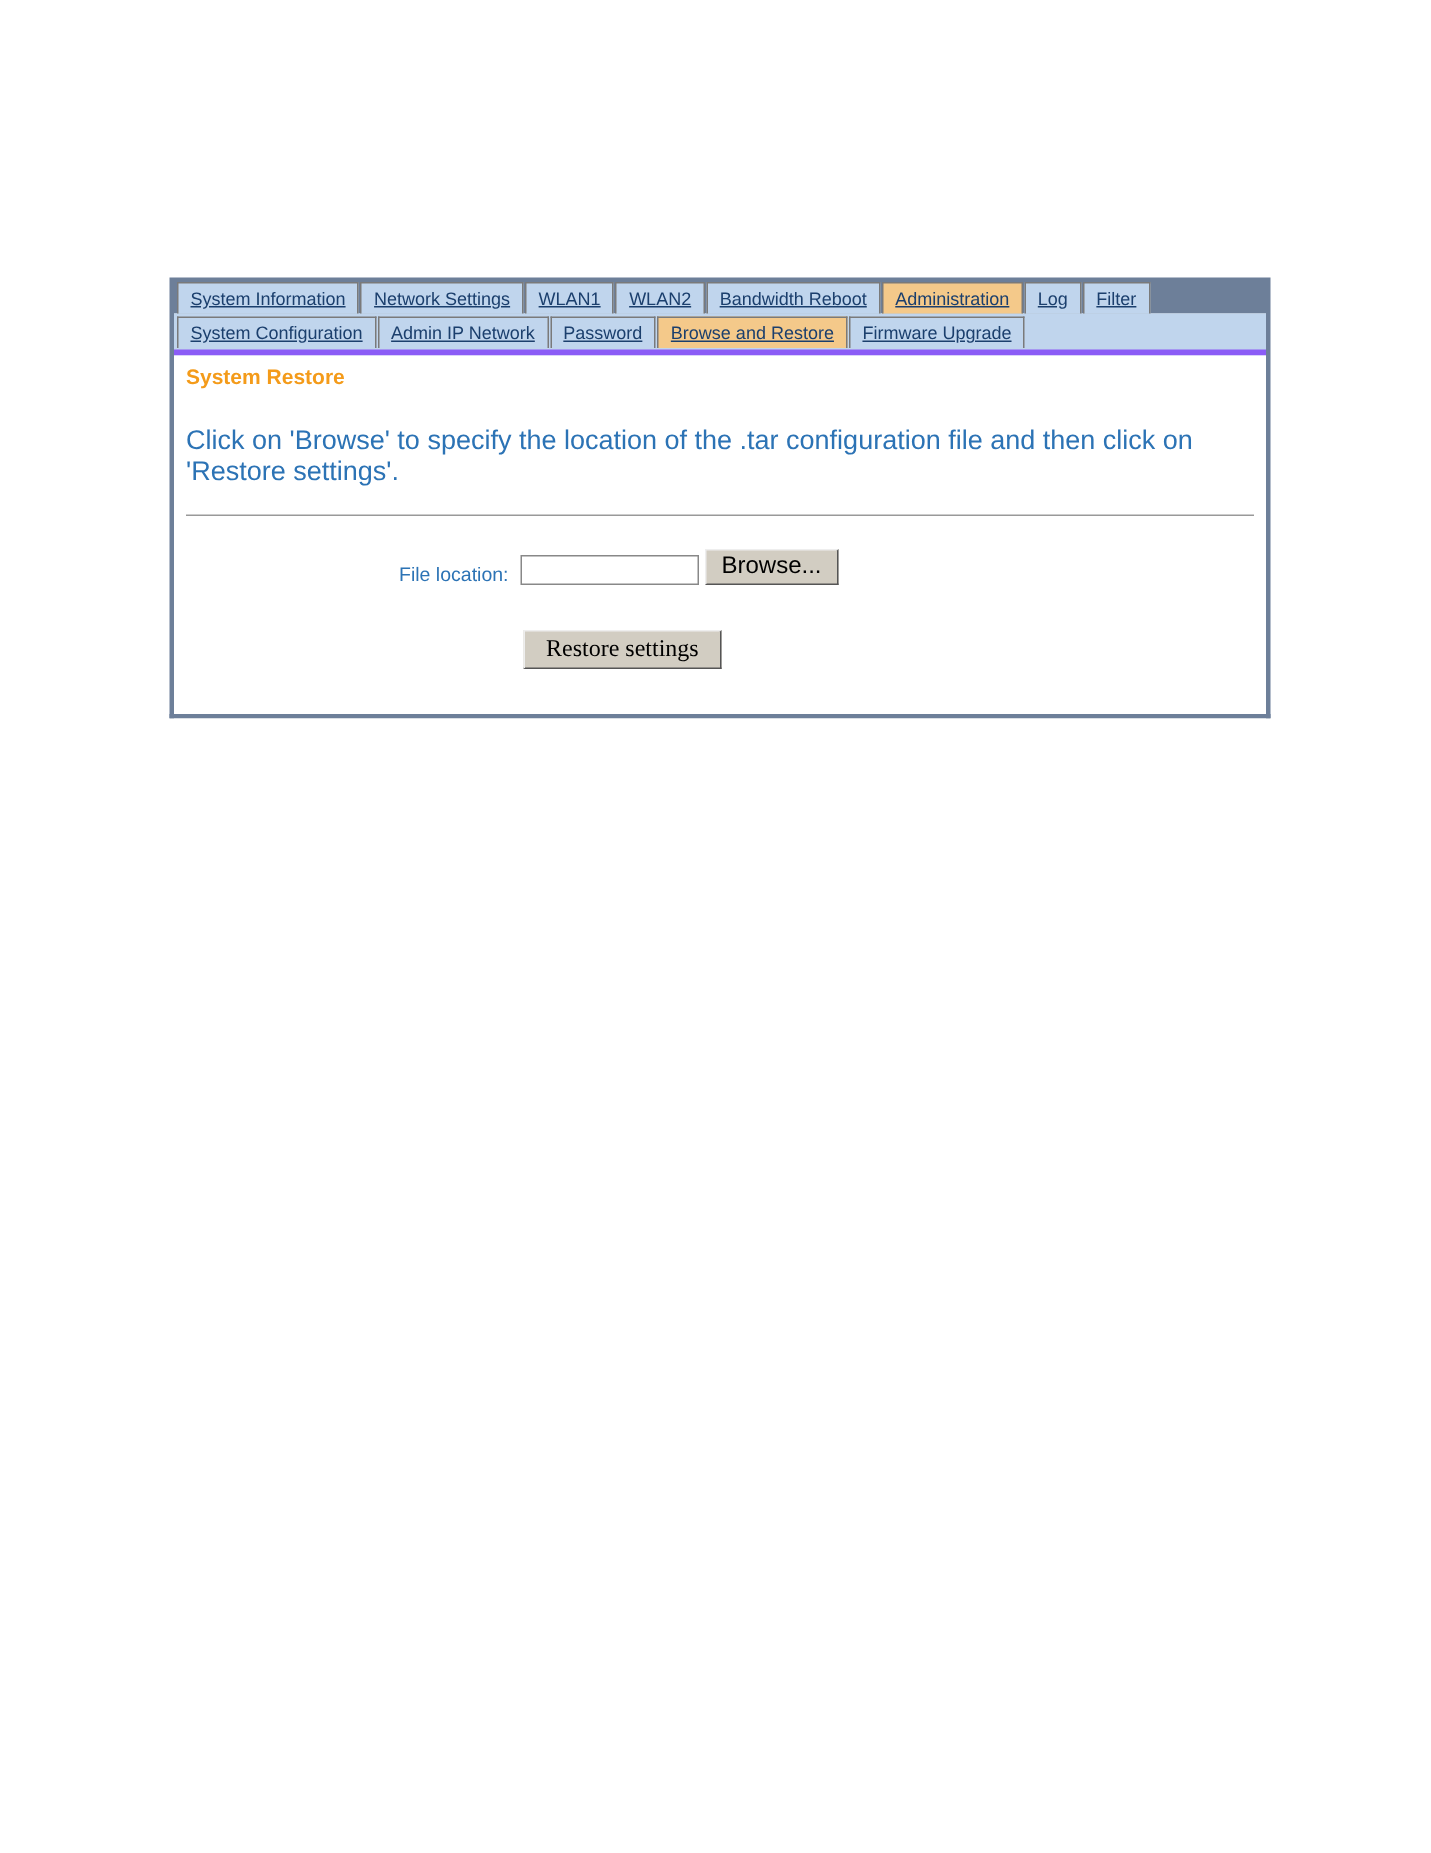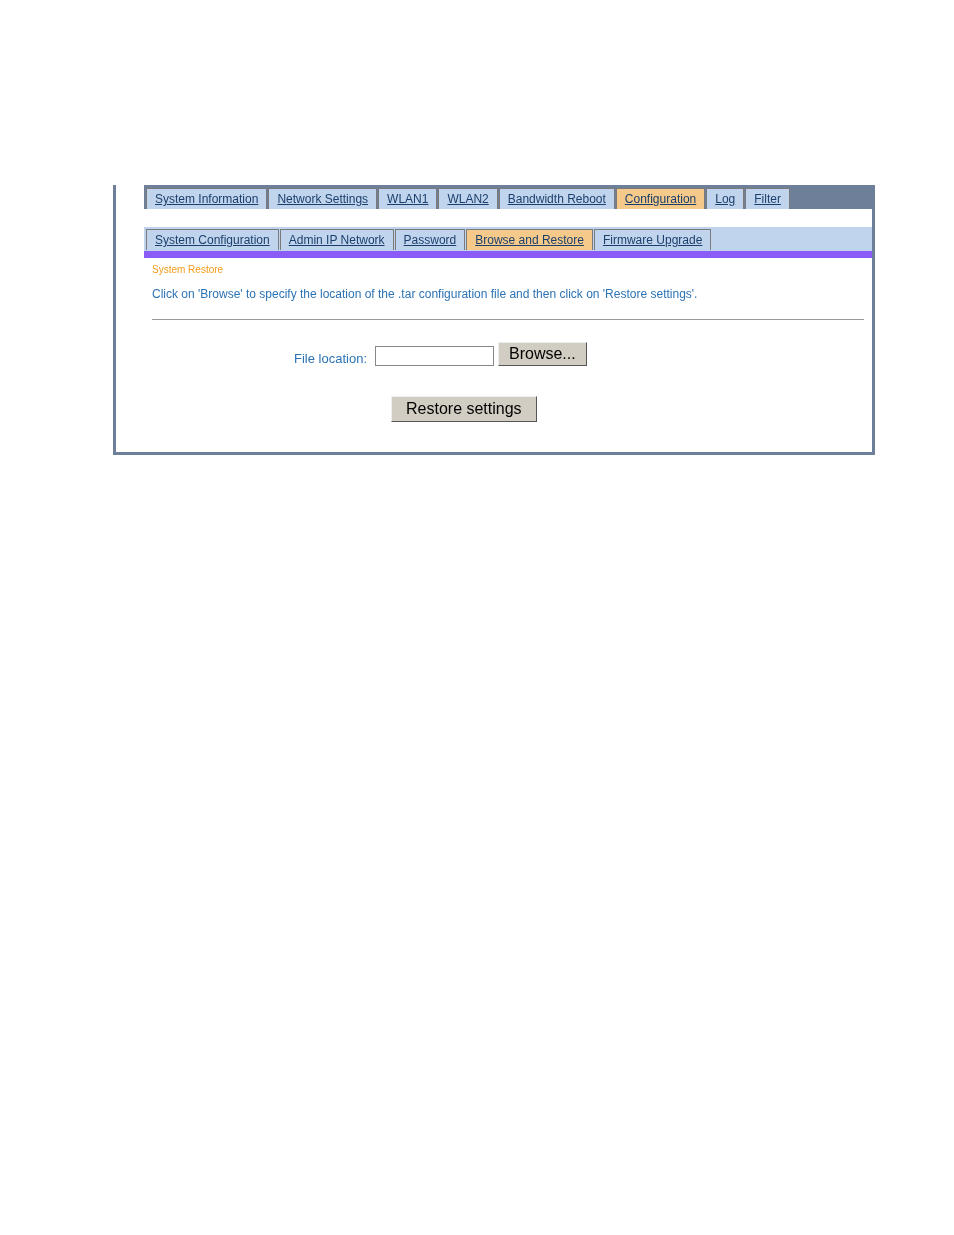--- a/index.html
+++ b/index.html
@@ -7,21 +7,20 @@
       padding: 0;
       font-family: Arial, sans-serif;
       font-size: 13px;
       background: #ffffff;
     }
     .container {
       width: 728px;
       margin: 185px auto 0 113px;
       border: 3px solid #6d7f99;
       border-top: none;
-      padding-left: 28px;
     }
     .tabs-primary {
       background: #6d7f99;
       display: flex;
       padding-left: 2px;
       padding-top: 3px;
     }
     .tab {
       background: #c0d5ed;
       border: 1px solid #7a7a7a;
@@ -37,36 +36,35 @@
     .tab.active {
       background: #f4c98a;
       color: #1b3f6d;
     }
     .tabs-secondary {
       background: #c0d5ed;
       display: flex;
       padding-left: 2px;
       padding-top: 2px;
       padding-bottom: 1px;
-      border-bottom: 7px solid #8b5cf6;
-      margin-top: 18px;
+      border-bottom: 4px solid #8b5cf6;
     }
     .content {
       background: #ffffff;
       padding: 6px 8px 30px 8px;
     }
     .title {
       color: #f49b1a;
-      font-weight: normal;
-      font-size: 10px;
-      margin-bottom: 12px;
+      font-weight: bold;
+      font-size: 14px;
+      margin-bottom: 24px;
     }
     .desc {
       color: #2c73b5;
-      font-size: 12px;
+      font-size: 18px;
       margin-bottom: 18px;
     }
     hr.sep {
       border: none;
       border-top: 1px solid #999;
       margin: 0 0 22px 0;
     }
     .row {
       display: flex;
       align-items: flex-end;
@@ -104,37 +102,37 @@
 </head>
 <body>
 
 <div class="container">
   <div class="tabs-primary">
       <div class="tab">System Information</div>
       <div class="tab">Network Settings</div>
       <div class="tab">WLAN1</div>
       <div class="tab">WLAN2</div>
       <div class="tab">Bandwidth Reboot</div>
-      <div class="tab active">Configuration</div>
+      <div class="tab active">Administration</div>
       <div class="tab">Log</div>
       <div class="tab">Filter</div>
     </div>
   <div class="tabs-secondary">
       <div class="tab">System Configuration</div>
       <div class="tab">Admin IP Network</div>
       <div class="tab">Password</div>
       <div class="tab active">Browse and Restore</div>
       <div class="tab">Firmware Upgrade</div>
     </div>
   <div class="content">
     <div class="title">System Restore</div>
     <div class="desc">Click on 'Browse' to specify the location of the .tar configuration file and then click on 'Restore settings'.</div>
     <hr class="sep">
     <div class="row">
       <div class="label">File location:</div>
       <input type="text" class="text-input" value="" style="">
       <button class="btn">Browse...</button>
     </div>
     <div class="restore-row">
-      <button class="btn" style="margin-left:14px;padding:3px 14px;">Restore settings</button>
+      <button class="btn" style="margin-left:0;padding:3px 14px;font-family:Liberation Serif, serif;">Restore settings</button>
     </div>
   </div>
 </div>
 
 </body></html>

